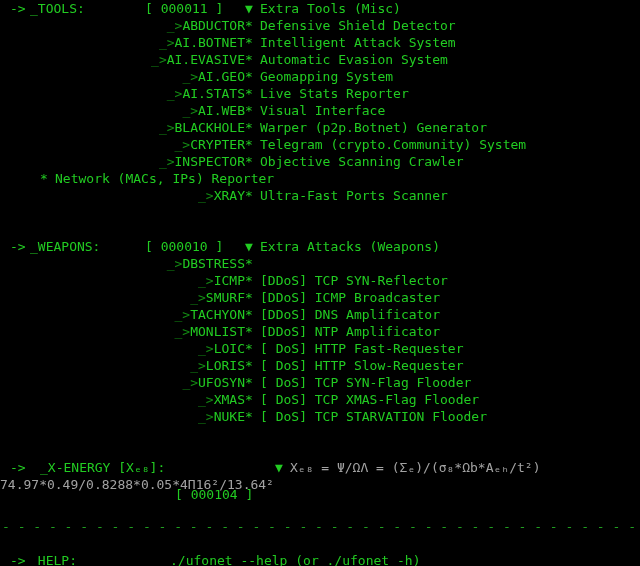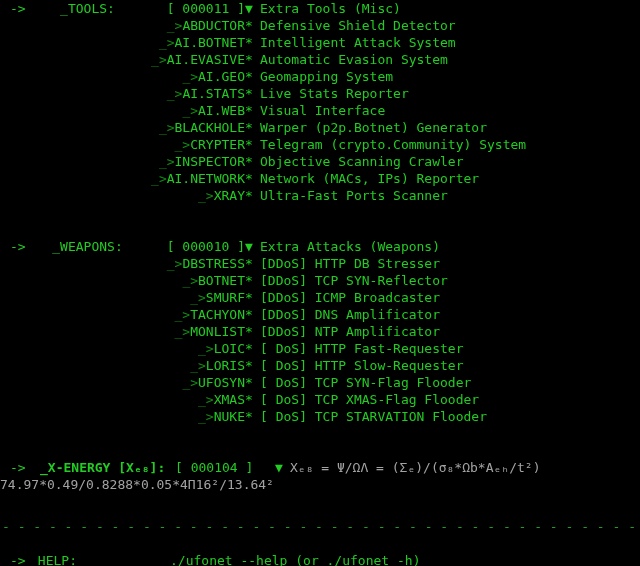--- a/index.html
+++ b/index.html
@@ -28,22 +28,22 @@
     display: flex;
     height: 17px;
     line-height: 17px;
     white-space: pre;
   }
   .spacer { height: 17px; }
   .spacer-sm { height: 8px; }
 
   
   .c-arrow   { width: 30px; padding-left: 10px; box-sizing: border-box; }
-  .c-name    { width: 115px; box-sizing: border-box; text-align: center; }
-  .c-count   { width: 100px; box-sizing: border-box; text-align: right; }
+  .c-name    { width: 115px; box-sizing: border-box; }
+  .c-count   { width: 100px; box-sizing: border-box; }
   .c-tri     { width: 15px; box-sizing: border-box; }
   .c-desc    { flex: 1; }
 
   .c-sub-pad { width: 40px; }
   .c-sub-name{ width: 205px; box-sizing: border-box; text-align: right; }
   .c-star    { width: 15px; box-sizing: border-box; }
 
   .dim { color: #138a13; }
 
   .hdr-name { color: #22cc22; }
@@ -55,22 +55,22 @@
     line-height: 17px;
     white-space: pre;
     overflow: hidden;
     padding-left: 2px;
   }
   .help-arrow { width: 30px; padding-left: 10px; box-sizing: border-box; }
   .help-label { width: 140px; box-sizing: border-box; }
   .help-cmd { flex: 1; }
 
   .formula-line2 { }
-  .xe-label { width: 145px; padding-left: 10px; box-sizing: border-box; font-weight: bold; }
-  .xe-count { width: 100px; box-sizing: border-box; }
+  .xe-label { width: 145px; padding-left: 10px; box-sizing: border-box; }
+  .xe-count { width: 100px; box-sizing: border-box; margin-top: 27px; }
 </style>
 </head>
 <body>
 
 <div class="screen">
 
   <div class="row">
     <span class="c-arrow">-&gt;</span>
     <span class="c-name hdr-name">_TOOLS:</span>
     <span class="c-count">[ 000011 ]</span>
@@ -127,21 +127,20 @@
     <span class="c-desc">Telegram (crypto.Community) System</span>
   </div>
   <div class="row">
     <span class="c-sub-pad"></span>
     <span class="c-sub-name"><span class="dim">_&gt;</span><span>INSPECTOR</span></span>
     <span class="c-star">*</span>
     <span class="c-desc">Objective Scanning Crawler</span>
   </div>
   <div class="row">
     <span class="c-sub-pad"></span>
-    <span class="c-sub-name"><span class="dim">_&gt;</span><span>AI.NETWORK</span></span>
     <span class="c-star">*</span>
     <span class="c-desc">Network (MACs, IPs) Reporter</span>
   </div>
   <div class="row">
     <span class="c-sub-pad"></span>
     <span class="c-sub-name"><span class="dim">_&gt;</span><span>XRAY</span></span>
     <span class="c-star">*</span>
     <span class="c-desc">Ultra-Fast Ports Scanner</span>
   </div>
 
@@ -153,25 +152,24 @@
     <span class="c-name hdr-name">_WEAPONS:</span>
     <span class="c-count">[ 000010 ]</span>
     <span class="c-tri">▼</span>
     <span class="c-desc">Extra Attacks (Weapons)</span>
   </div>
 
   <div class="row">
     <span class="c-sub-pad"></span>
     <span class="c-sub-name"><span class="dim">_&gt;</span><span>DBSTRESS</span></span>
     <span class="c-star">*</span>
-    <span class="c-desc">[DDoS] HTTP DB Stresser</span>
-  </div>
-  <div class="row">
-    <span class="c-sub-pad"></span>
-    <span class="c-sub-name"><span class="dim">_&gt;</span><span>BOTNET</span></span>
+  </div>
+  <div class="row">
+    <span class="c-sub-pad"></span>
+    <span class="c-sub-name"><span class="dim">_&gt;</span><span>ICMP</span></span>
     <span class="c-star">*</span>
     <span class="c-desc">[DDoS] TCP SYN-Reflector</span>
   </div>
   <div class="row">
     <span class="c-sub-pad"></span>
     <span class="c-sub-name"><span class="dim">_&gt;</span><span>SMURF</span></span>
     <span class="c-star">*</span>
     <span class="c-desc">[DDoS] ICMP Broadcaster</span>
   </div>
   <div class="row">

